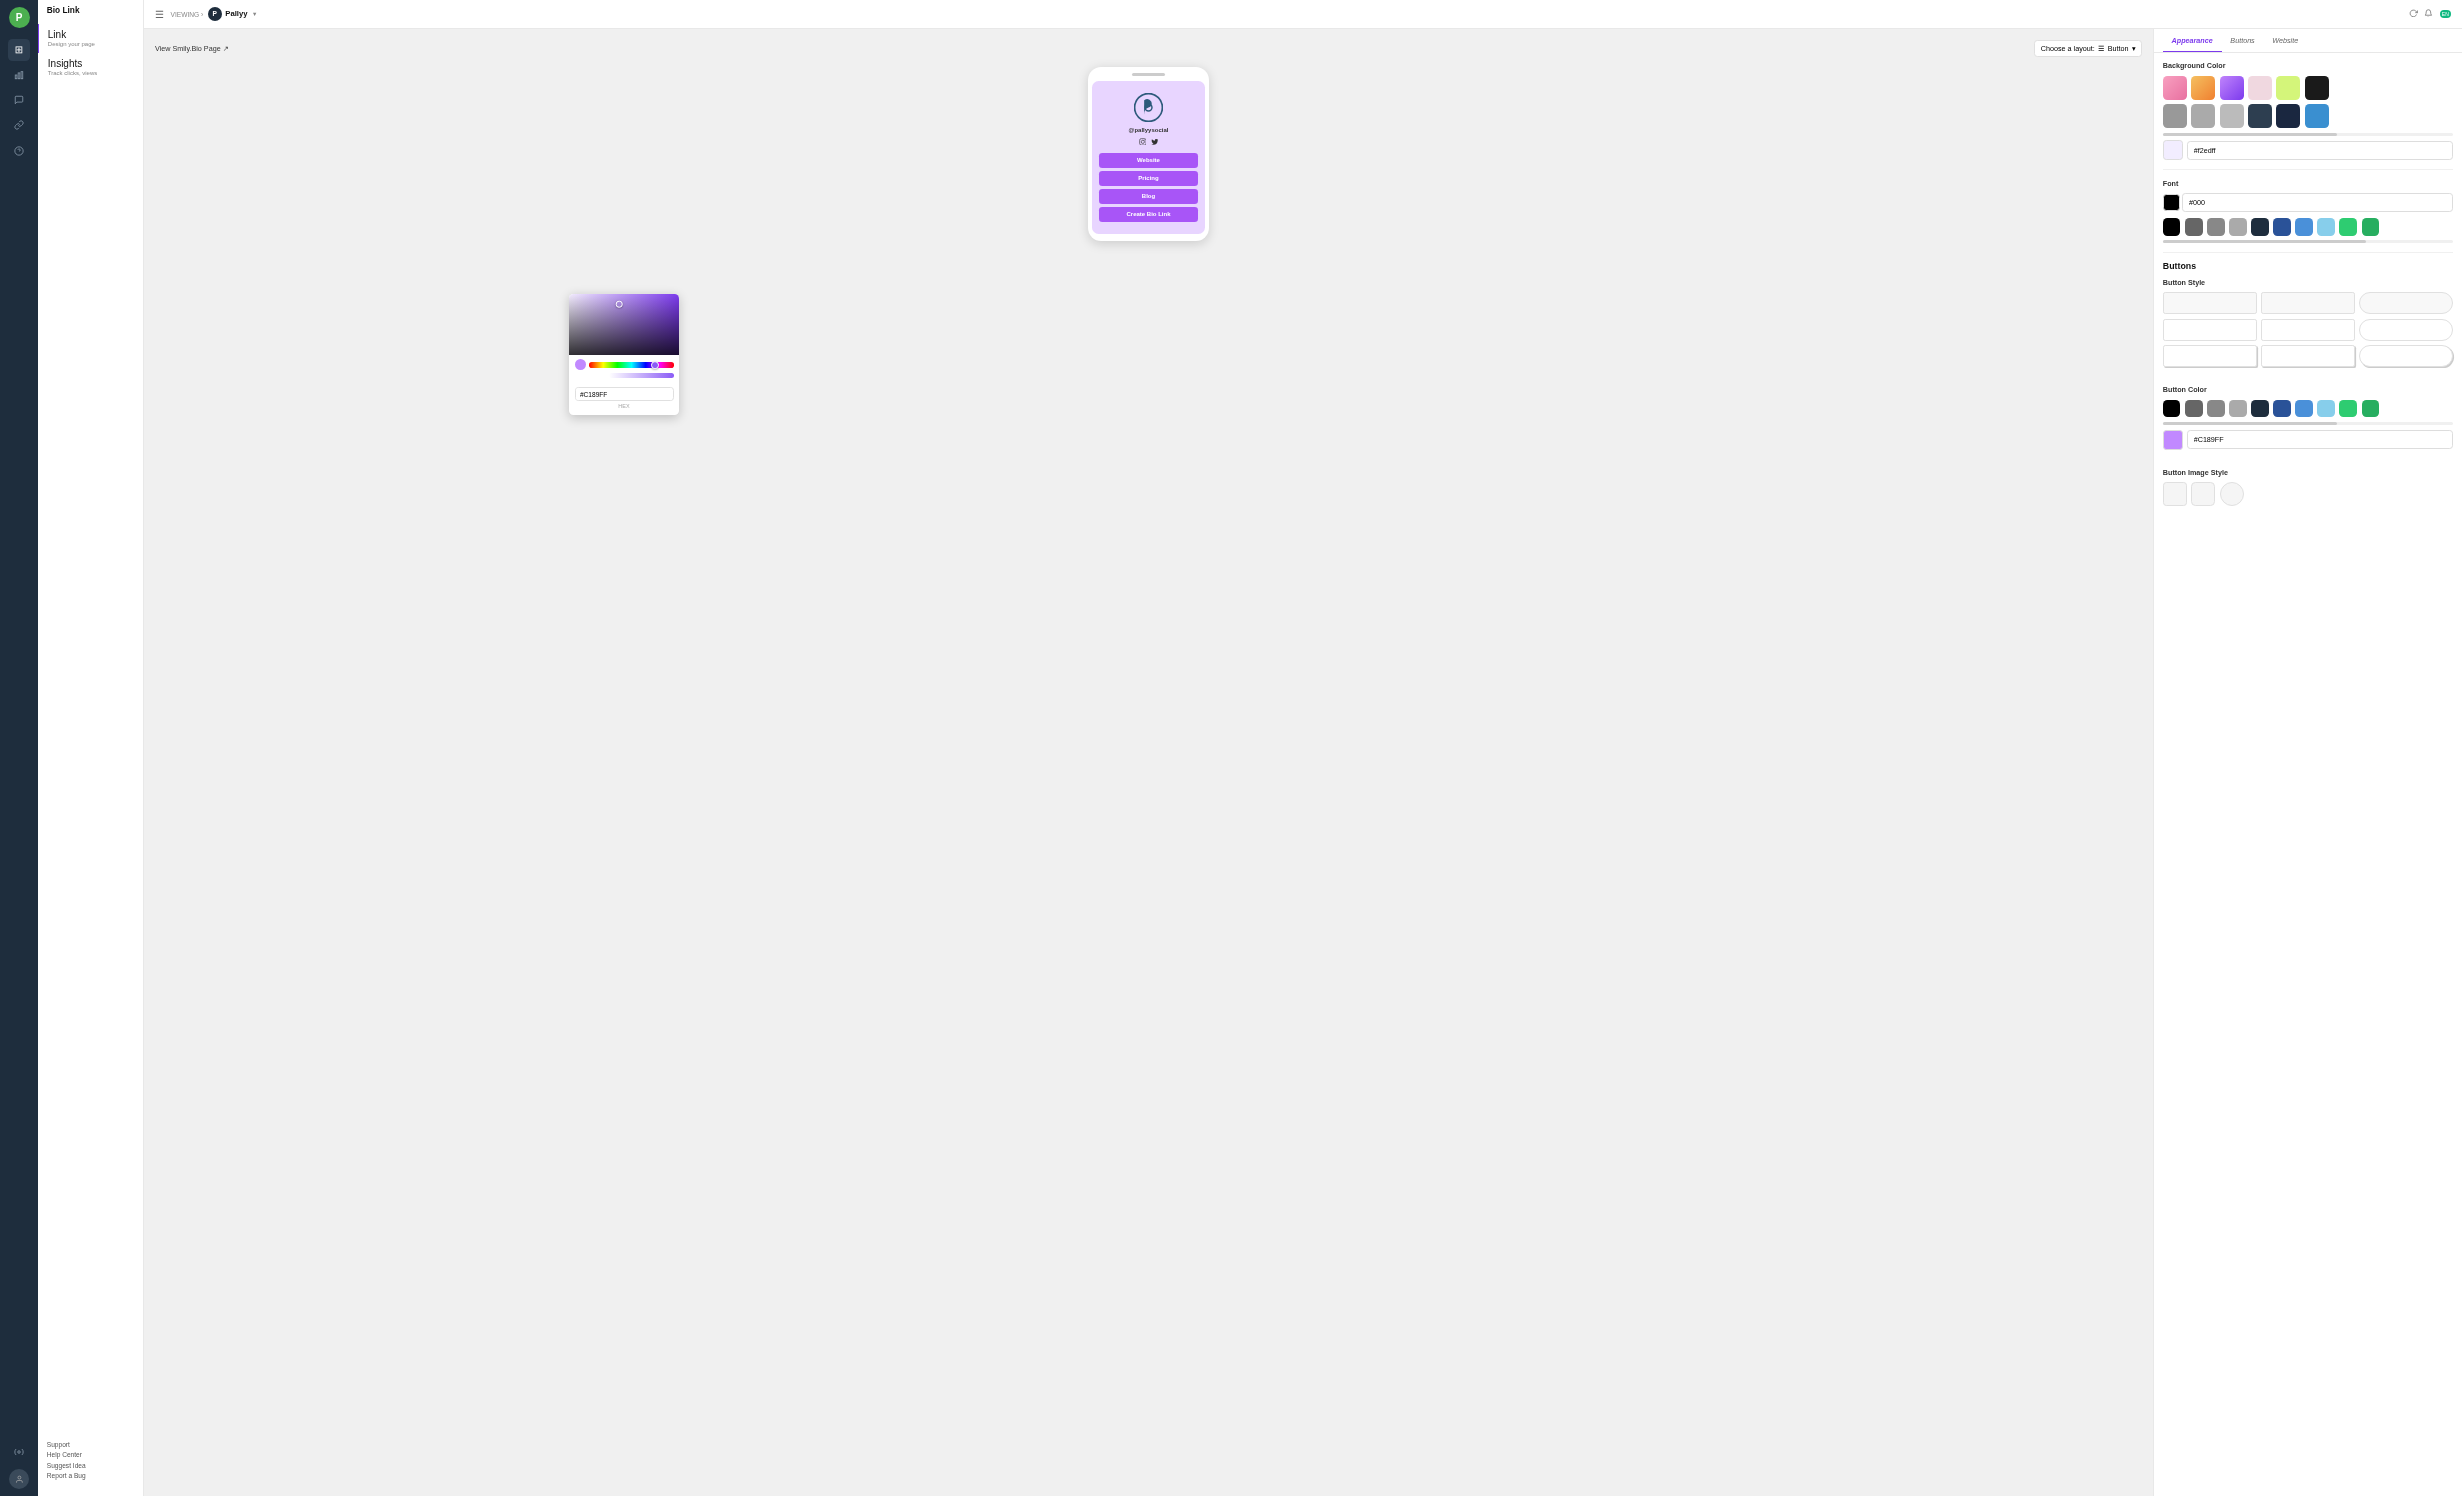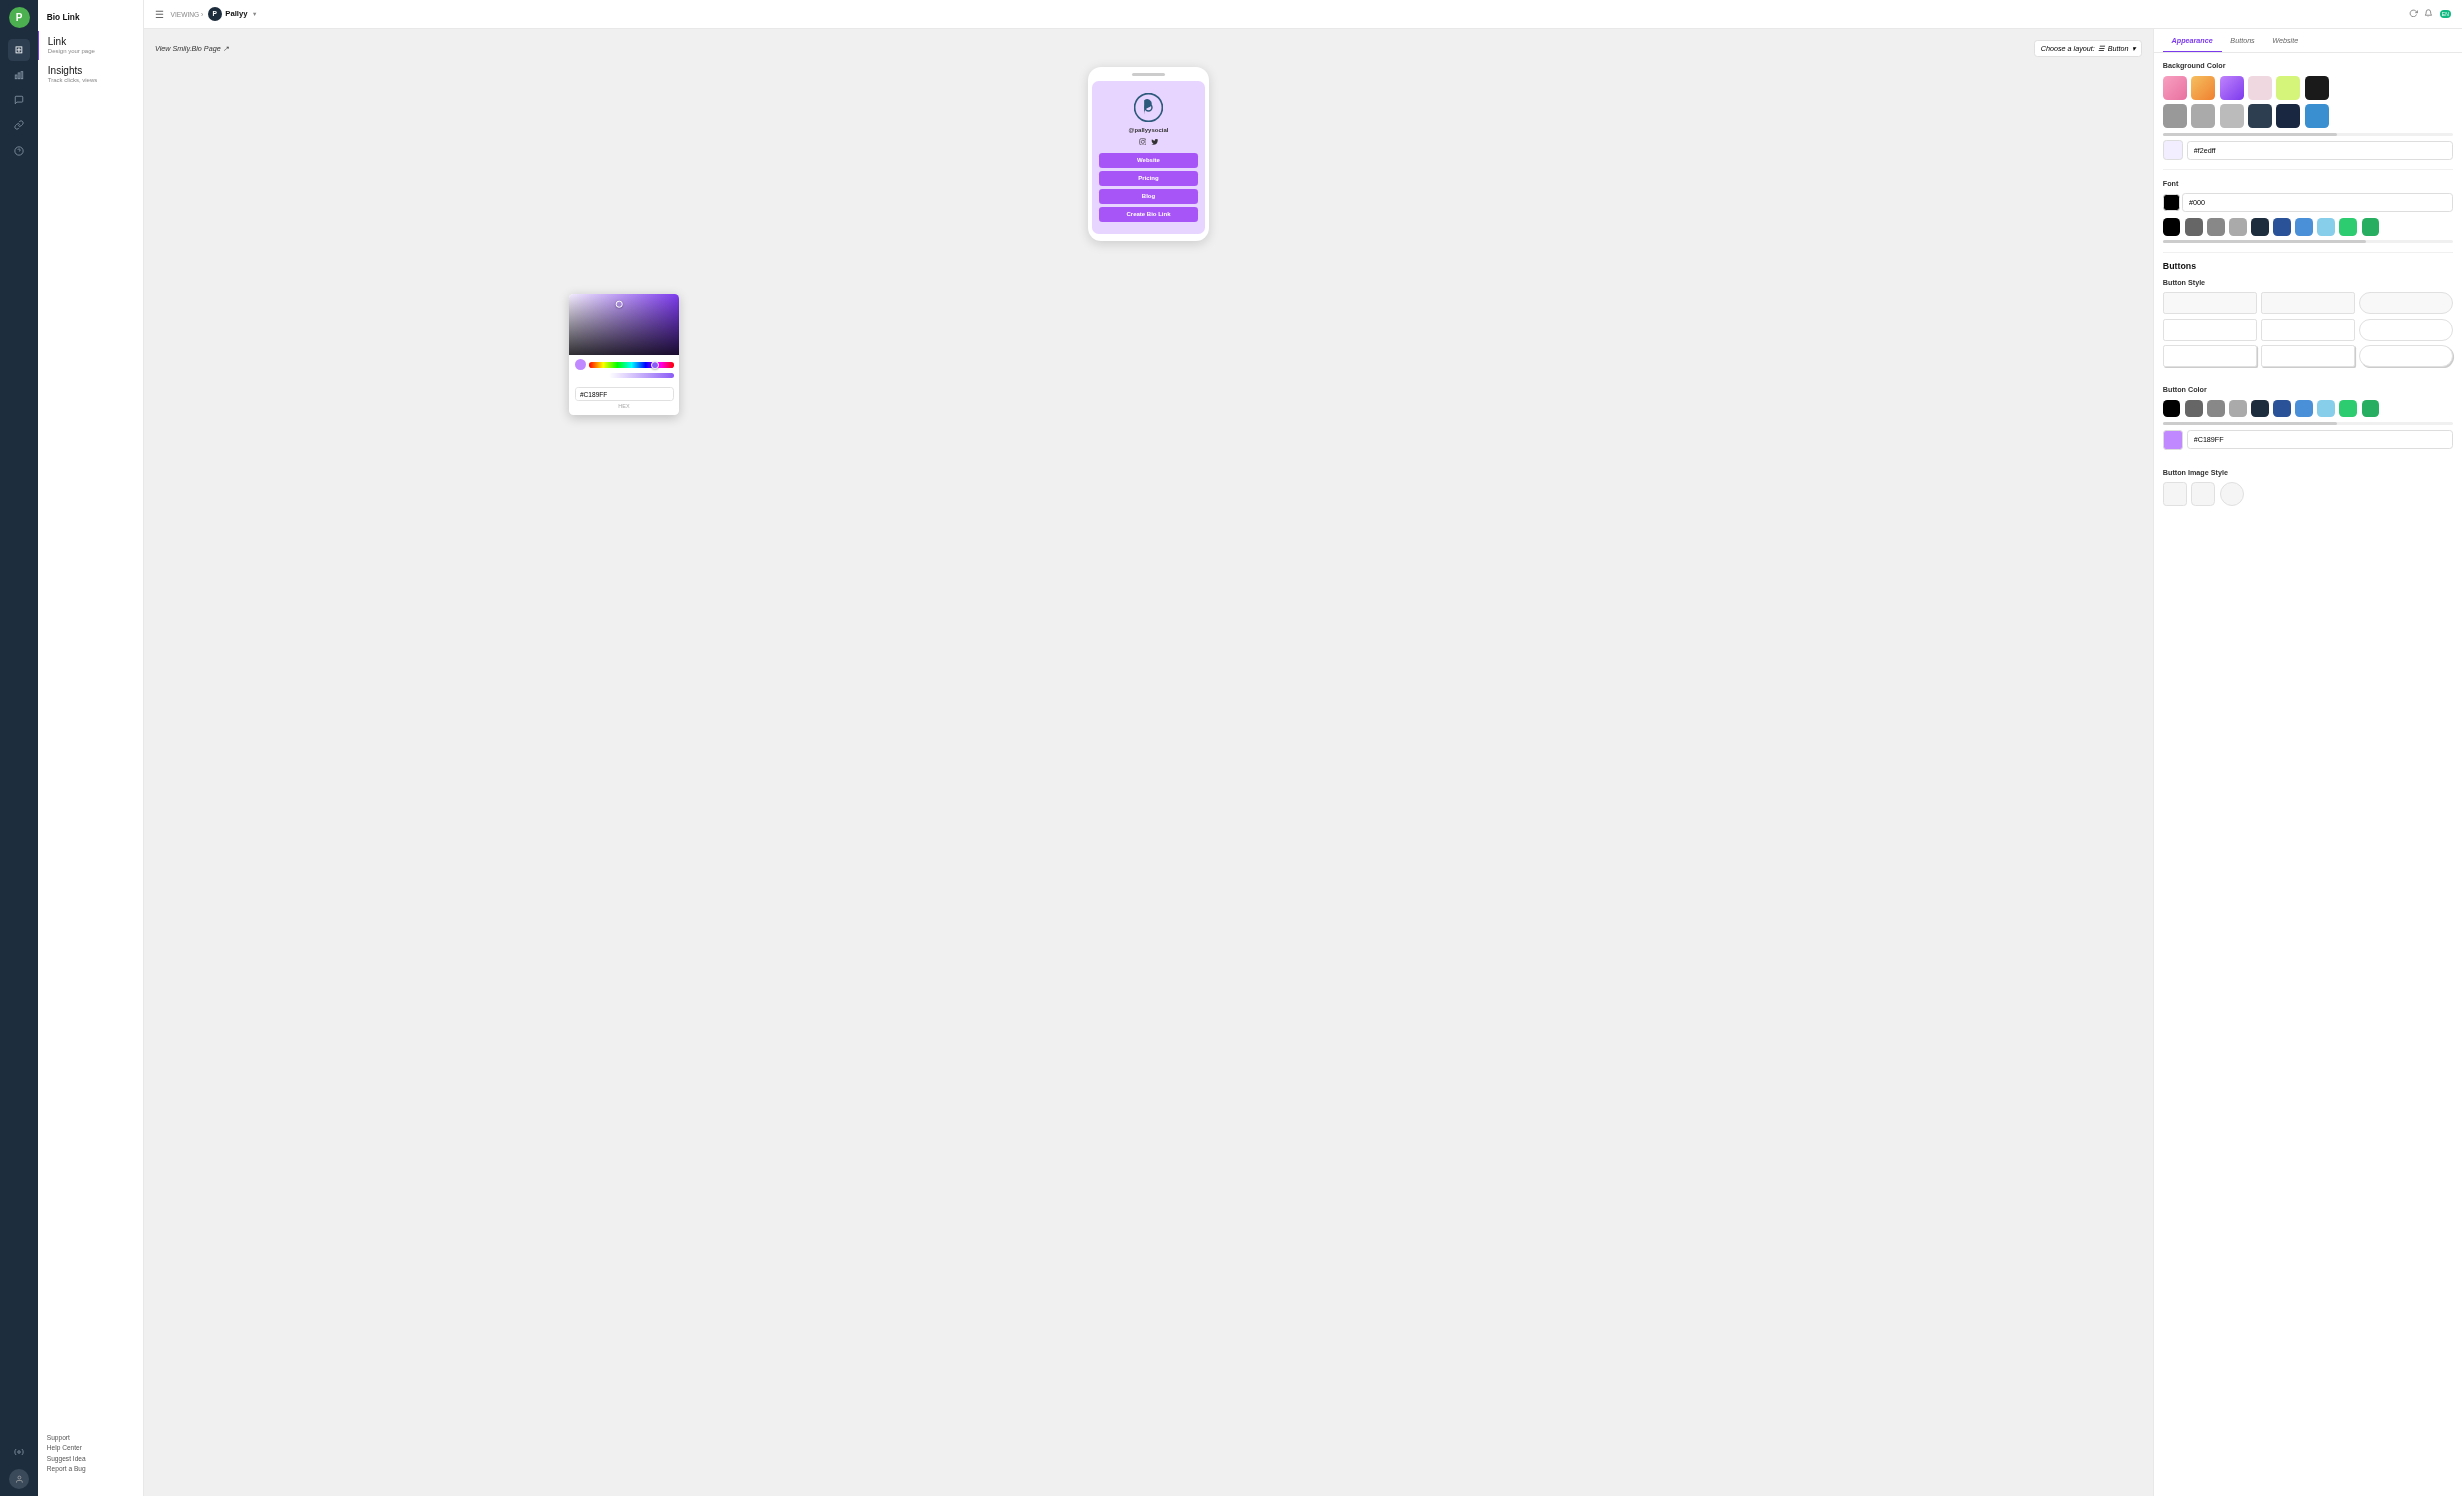--- a/index.html
+++ b/index.html
@@ -46,21 +46,21 @@
       cursor: pointer;
     }
 
     
     .left-panel {
       width: 106px;
       background: white;
       border-right: 0.6px solid #e8e8e8;
       display: flex;
       flex-direction: column;
-      padding: 12px 0;
+      padding: 5px 0;
       flex-shrink: 0;
     }
     .left-panel-title {
       font-size: 8.3px; font-weight: 700; color: #111;
       padding: 0 8.8px 8.8px;
     }
     .nav-item {
       padding: 5.5px 8.8px;
       cursor: pointer;
       border-left: 1.7px solid transparent;
@@ -143,21 +143,20 @@
       flex-direction: column;
       align-items: center;
       padding: 11px;
       position: relative;
       overflow: auto;
     }
     .view-page-bar {
       display: flex; align-items: center; justify-content: space-between;
       width: 100%;
       margin-bottom: 10px;
-      font-style: italic;
     }
     .view-page-link {
       font-size: 7.2px; color: #333; font-weight: 500;
       display: flex; align-items: center; gap: 2.2px;
       text-decoration: none; cursor: pointer;
     }
     .layout-selector {
       display: flex; align-items: center; gap: 3.3px;
       background: white;
       border: 0.6px solid #e0e0e0;

